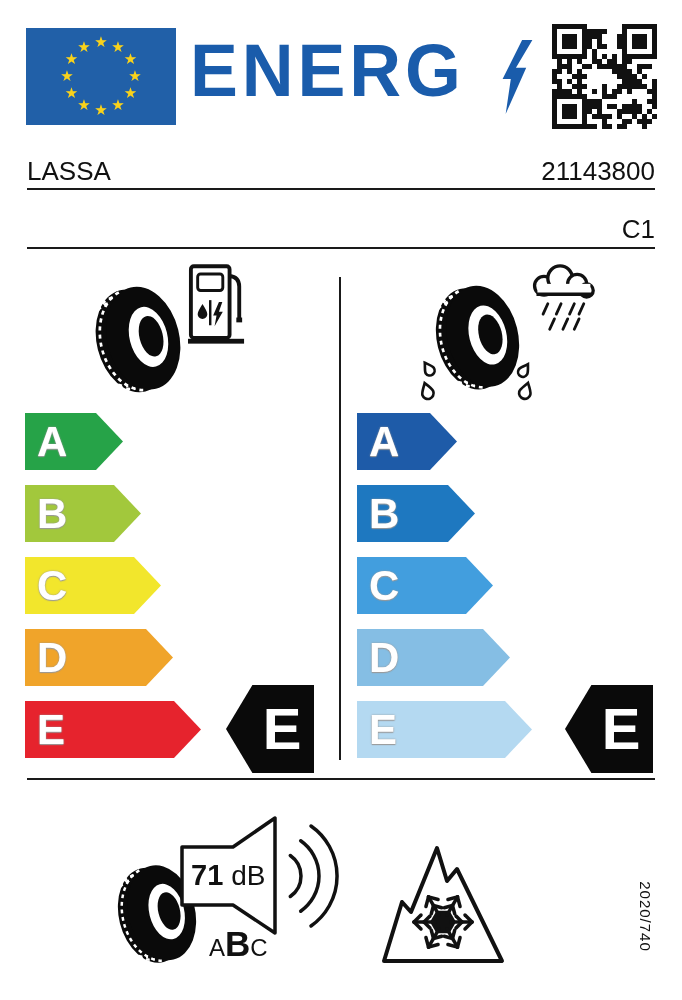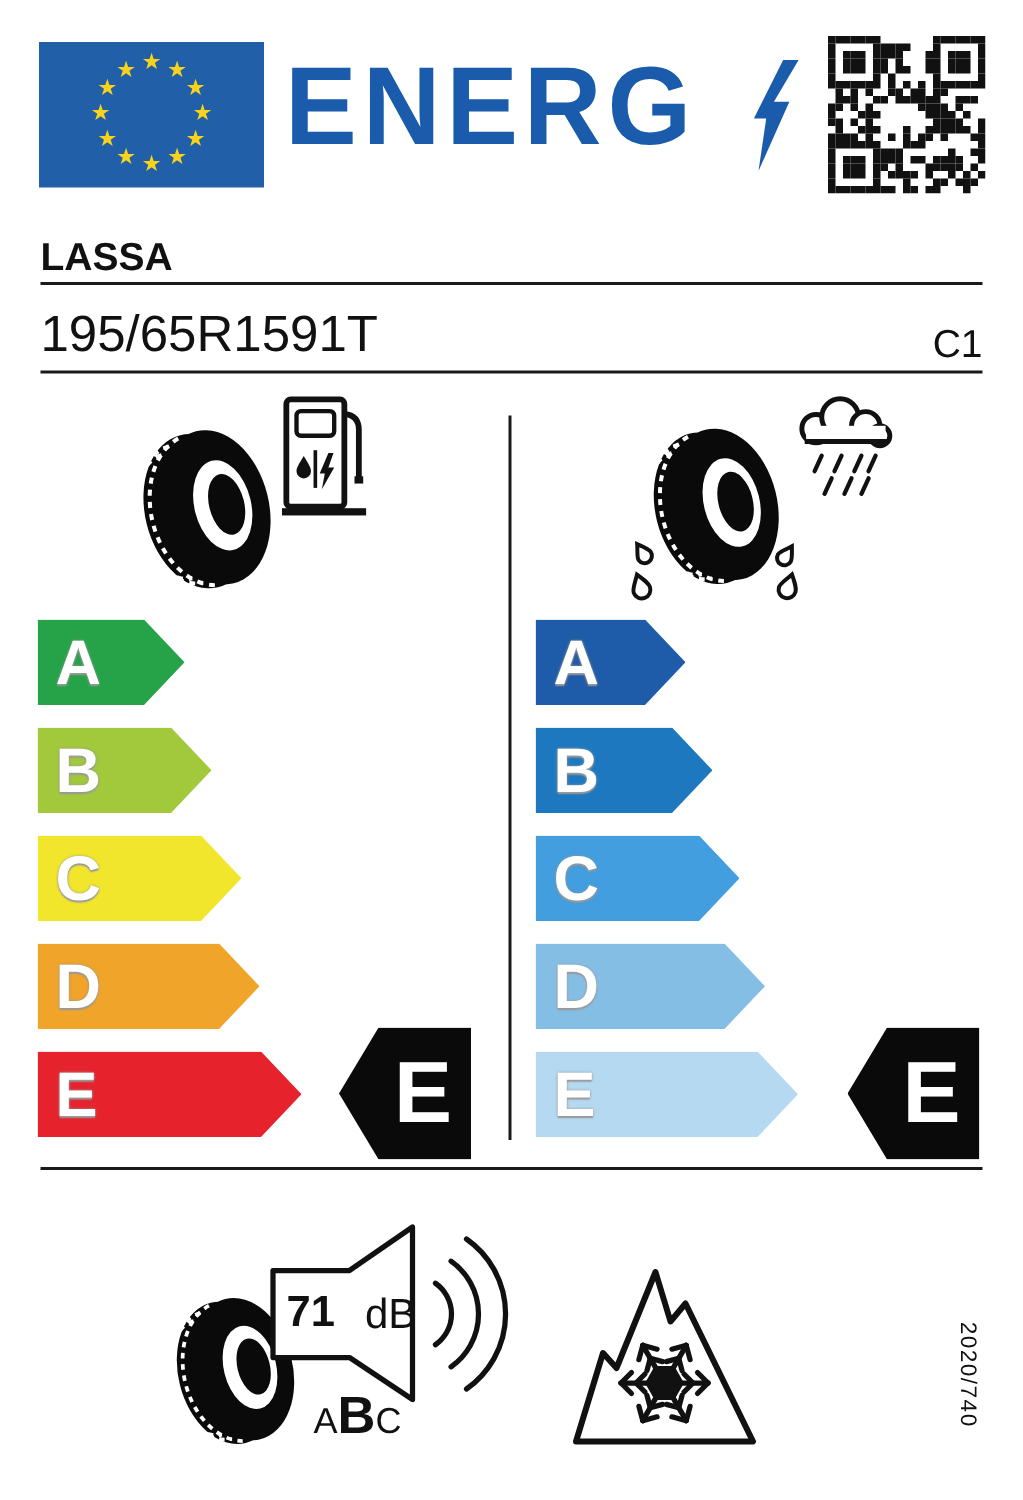--- a/index.html
+++ b/index.html
@@ -9,21 +9,21 @@
 
   
   #eu-flag{left:26px;top:28px;width:150px;height:97px;background:#2160a8;}
   #eu-flag .star{position:absolute;color:#f9d21b;font-size:15px;line-height:15px;width:15px;text-align:center;}
   #logo-text{left:190px;top:34px;font-size:74px;line-height:1;font-weight:bold;color:#1a5cab;
              letter-spacing:4px;transform:scaleX(0.97);transform-origin:left top;}
   #bolt{left:500px;top:40px;}
   #qr{left:552px;top:24px;width:105px;height:105px;}
 
   
-  #brand{left:27px;top:156px;font-size:26px;font-weight:bold;}
+  #brand{left:27px;top:156px;font-size:26px;font-weight:normal;}
   #article{right:27px;top:156px;font-size:26px;text-align:right;}
   #tire-size{left:27px;top:204px;font-size:34px;}
   #tire-class{right:27px;top:214px;font-size:26px;text-align:center;}
   .hrule{left:27px;width:628px;height:2px;background:#1a1a1a;}
   #rule1{top:188px;} #rule2{top:247px;} #rule3{top:778px;}
   #vdivider{left:339px;top:277px;width:2px;height:483px;background:#1a1a1a;}
 
   
   .arrow{position:absolute;height:57px;display:flex;align-items:center;
          clip-path:polygon(0 0,calc(100% - 27px) 0,100% 50%,calc(100% - 27px) 100%,0 100%);}
@@ -38,21 +38,21 @@
   .wet.r4{width:175px;background:#b4d9f1;}
   .y0{top:413px;} .y1{top:485px;} .y2{top:557px;} .y3{top:629px;} .y4{top:701px;}
 
   .indicator{position:absolute;top:685px;width:88px;height:88px;background:#0a0a0a;color:#fff;
              display:flex;align-items:center;justify-content:center;
              clip-path:polygon(100% 0,30% 0,0 50%,30% 100%,100% 100%);}
   .indicator span{font-size:58px;font-weight:bold;line-height:1;margin-left:24px;}
   #fuel-indicator{left:226px;} #wet-indicator{left:565px;}
 
   
-  #noise-value{left:191px;top:859px;display:flex;align-items:center;gap:20px;}
+  #noise-value{left:191px;top:859px;display:flex;align-items:center;gap:8px;}
   #noise-value .num{font-size:29px;font-weight:bold;}
   #noise-value .unit{font-size:28px;}
   #noise-class{left:209px;top:924px;display:flex;align-items:baseline;}
   #noise-class .small{font-size:24px;}
   #noise-class .big{font-size:35px;font-weight:bold;}
   #regulation{left:570px;top:908px;width:150px;text-align:center;font-size:15px;
               letter-spacing:1px;transform:rotate(90deg);transform-origin:center;}
 </style>
 </head>
 <body>
@@ -315,23 +315,23 @@
         <rect x="35" y="100" width="5" height="5" fill="#111"></rect>
         <rect x="40" y="100" width="5" height="5" fill="#111"></rect>
         <rect x="50" y="100" width="5" height="5" fill="#111"></rect>
         <rect x="55" y="100" width="5" height="5" fill="#111"></rect>
         <rect x="65" y="100" width="5" height="5" fill="#111"></rect>
         <rect x="70" y="100" width="5" height="5" fill="#111"></rect>
         <rect x="90" y="100" width="5" height="5" fill="#111"></rect>
       </svg></div>
 
   <div class="abs" id="brand">LASSA</div>
+  <div class="abs" id="article">21143800</div>
   <div class="abs hrule" id="rule1"></div>
 
-  <div class="abs" id="tire-size">195/65R1591T</div>
   <div class="abs" id="tire-class">C1</div>
   <div class="abs hrule" id="rule2"></div>
 
   <div class="abs" id="vdivider"></div>
 
   <svg class="abs" style="left:93px;top:281px" width="90" height="117" viewBox="0 0 100 130">
       <use href="#tire-sym"></use>
     </svg>
   <svg class="abs" style="left:188px;top:262px" width="58" height="84" viewBox="0 0 60 84">
     <rect x="3" y="3" width="40" height="74" rx="3" fill="#fff" stroke="#111" stroke-width="4"></rect>

